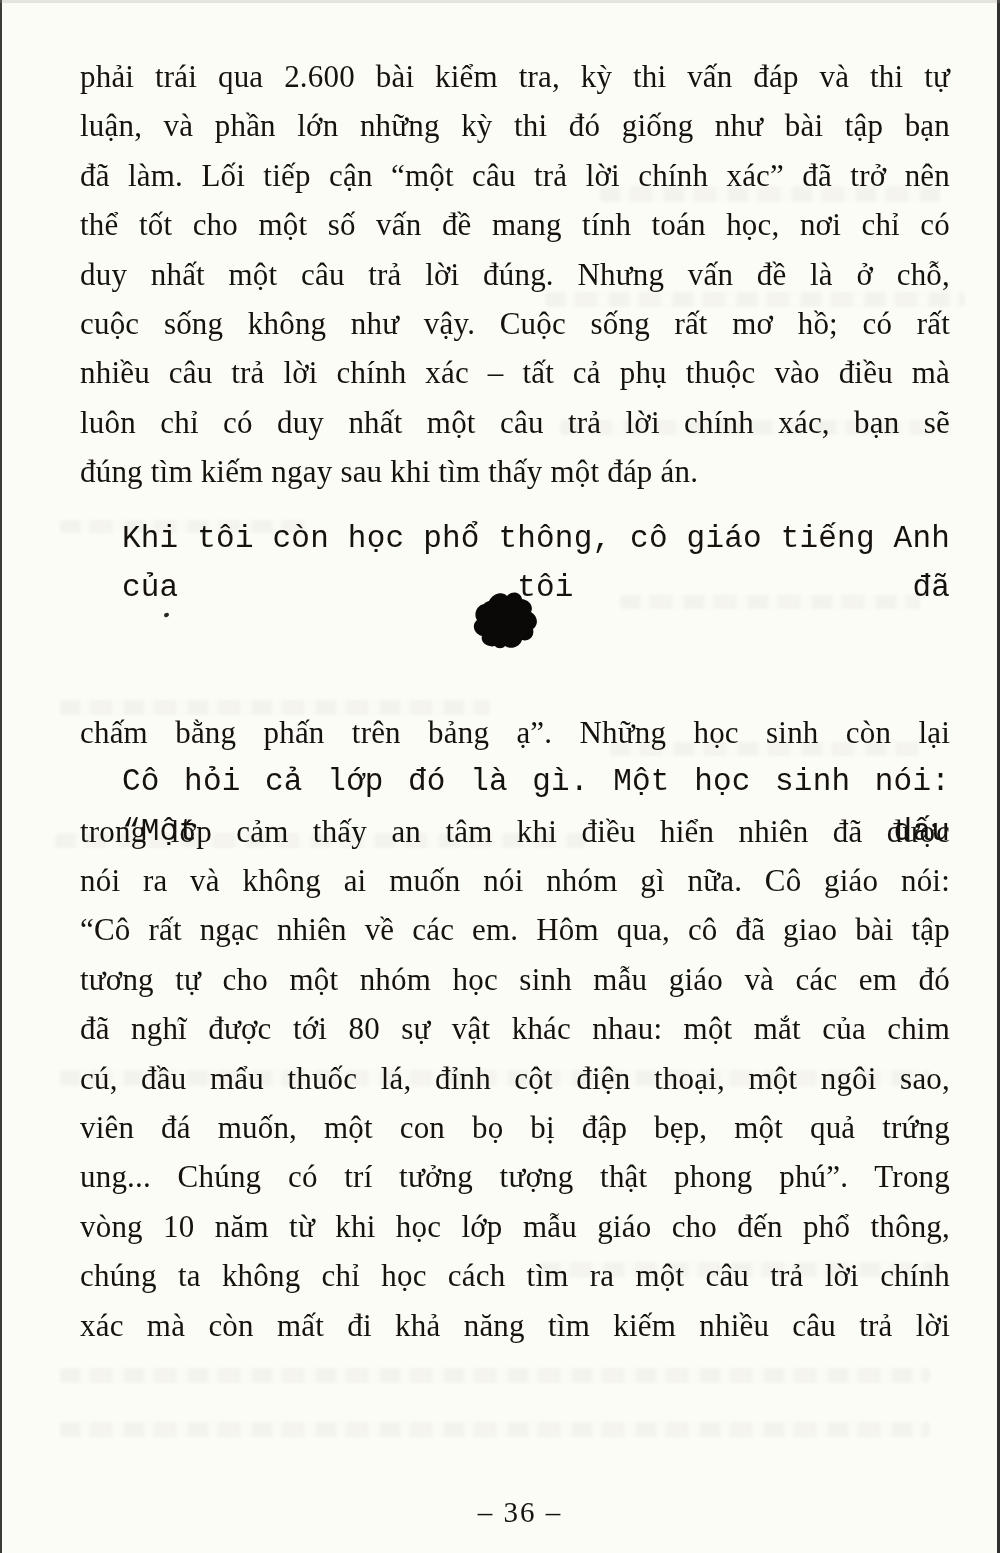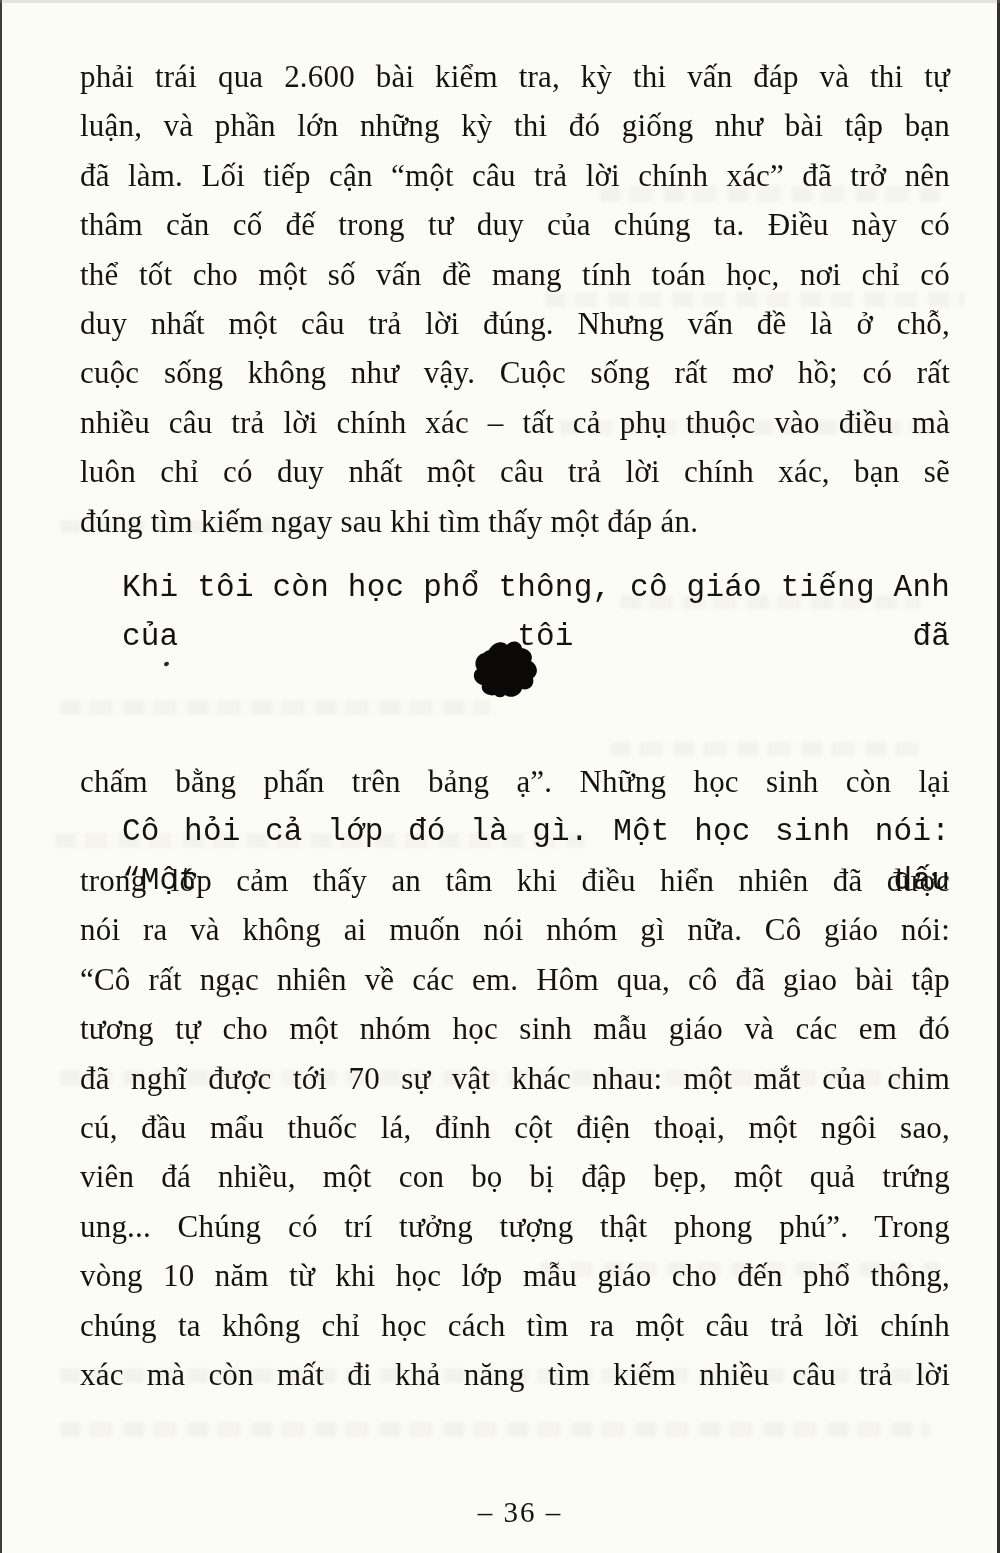--- a/index.html
+++ b/index.html
@@ -110,21 +110,20 @@
 <div class="ghost" style="left:60px;  top:1070px; width:870px; height:16px;"></div>
 <div class="ghost" style="left:540px; top:1262px; width:400px; height:15px;"></div>
 <div class="ghost" style="left:60px;  top:1368px; width:870px; height:15px;"></div>
 <div class="ghost" style="left:60px;  top:1422px; width:870px; height:15px;"></div>
 
 <div class="text-column">
   <div class="paragraph">
       <div class="line">phải trái qua 2.600 bài kiểm tra, kỳ thi vấn đáp và thi tự</div>
       <div class="line">luận, và phần lớn những kỳ thi đó giống như bài tập bạn</div>
       <div class="line">đã làm. Lối tiếp cận “một câu trả lời chính xác” đã trở nên</div>
-      <div class="line">thâm căn cố đế trong tư duy của chúng ta. Điều này có</div>
       <div class="line">thể tốt cho một số vấn đề mang tính toán học, nơi chỉ có</div>
       <div class="line">duy nhất một câu trả lời đúng. Nhưng vấn đề là ở chỗ,</div>
       <div class="line">cuộc sống không như vậy. Cuộc sống rất mơ hồ; có rất</div>
       <div class="line">nhiều câu trả lời chính xác – tất cả phụ thuộc vào điều mà</div>
       <div class="line">luôn chỉ có duy nhất một câu trả lời chính xác, bạn sẽ</div>
       <div class="line natural">đúng tìm kiếm ngay sau khi tìm thấy một đáp án.</div>
     </div>
   <div class="paragraph">
       <div class="line indent">Khi tôi còn học phổ thông, cô giáo tiếng Anh của tôi đã</div>
     </div>
@@ -139,23 +138,23 @@
     </svg>
   </div>
 
   <div class="paragraph">
       <div class="line">chấm bằng phấn trên bảng ạ”. Những học sinh còn lại</div>
       <div class="line indent">Cô hỏi cả lớp đó là gì. Một học sinh nói: “Một dấu</div>
       <div class="line">trong lớp cảm thấy an tâm khi điều hiển nhiên đã được</div>
       <div class="line">nói ra và không ai muốn nói nhóm gì nữa. Cô giáo nói:</div>
       <div class="line">“Cô rất ngạc nhiên về các em. Hôm qua, cô đã giao bài tập</div>
       <div class="line">tương tự cho một nhóm học sinh mẫu giáo và các em đó</div>
-      <div class="line">đã nghĩ được tới 70 sự vật khác nhau: một mắt của chim</div>
+      <div class="line">đã nghĩ được tới 80 sự vật khác nhau: một mắt của chim</div>
       <div class="line">cú, đầu mẩu thuốc lá, đỉnh cột điện thoại, một ngôi sao,</div>
-      <div class="line">viên đá nhiều, một con bọ bị đập bẹp, một quả trứng</div>
+      <div class="line">viên đá muốn, một con bọ bị đập bẹp, một quả trứng</div>
       <div class="line">ung... Chúng có trí tưởng tượng thật phong phú”. Trong</div>
       <div class="line">vòng 10 năm từ khi học lớp mẫu giáo cho đến phổ thông,</div>
       <div class="line">chúng ta không chỉ học cách tìm ra một câu trả lời chính</div>
       <div class="line">xác mà còn mất đi khả năng tìm kiếm nhiều câu trả lời</div>
     </div>
 </div>
 
 <div class="page-number">– 36 –</div>
 
 </body></html>

